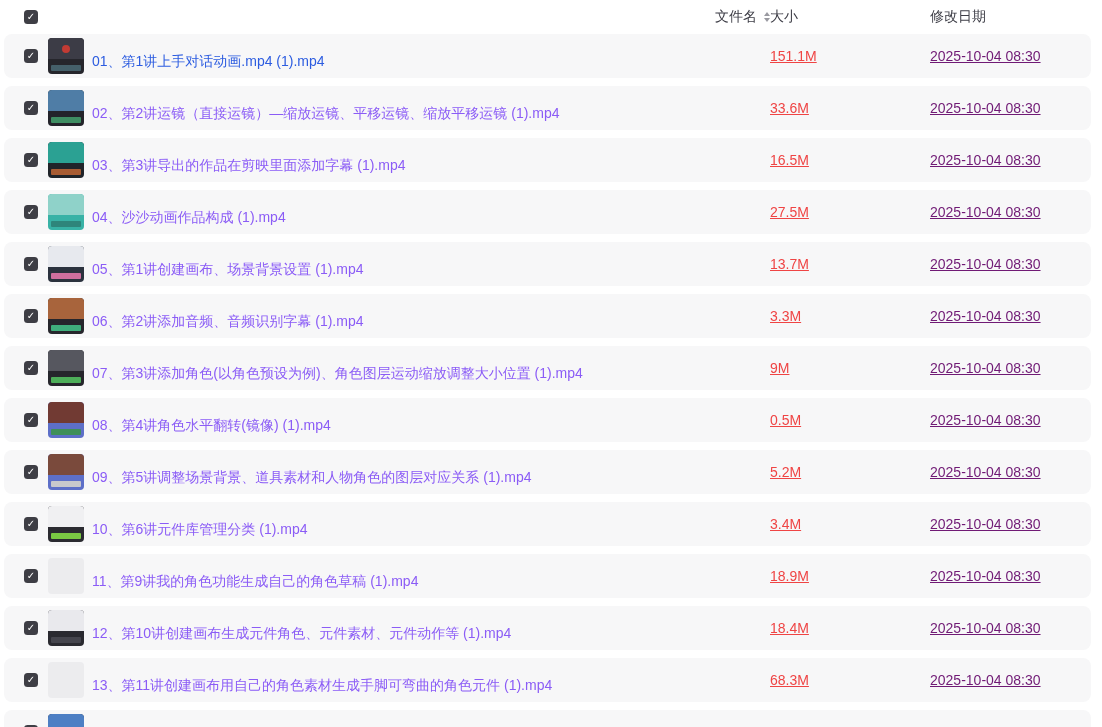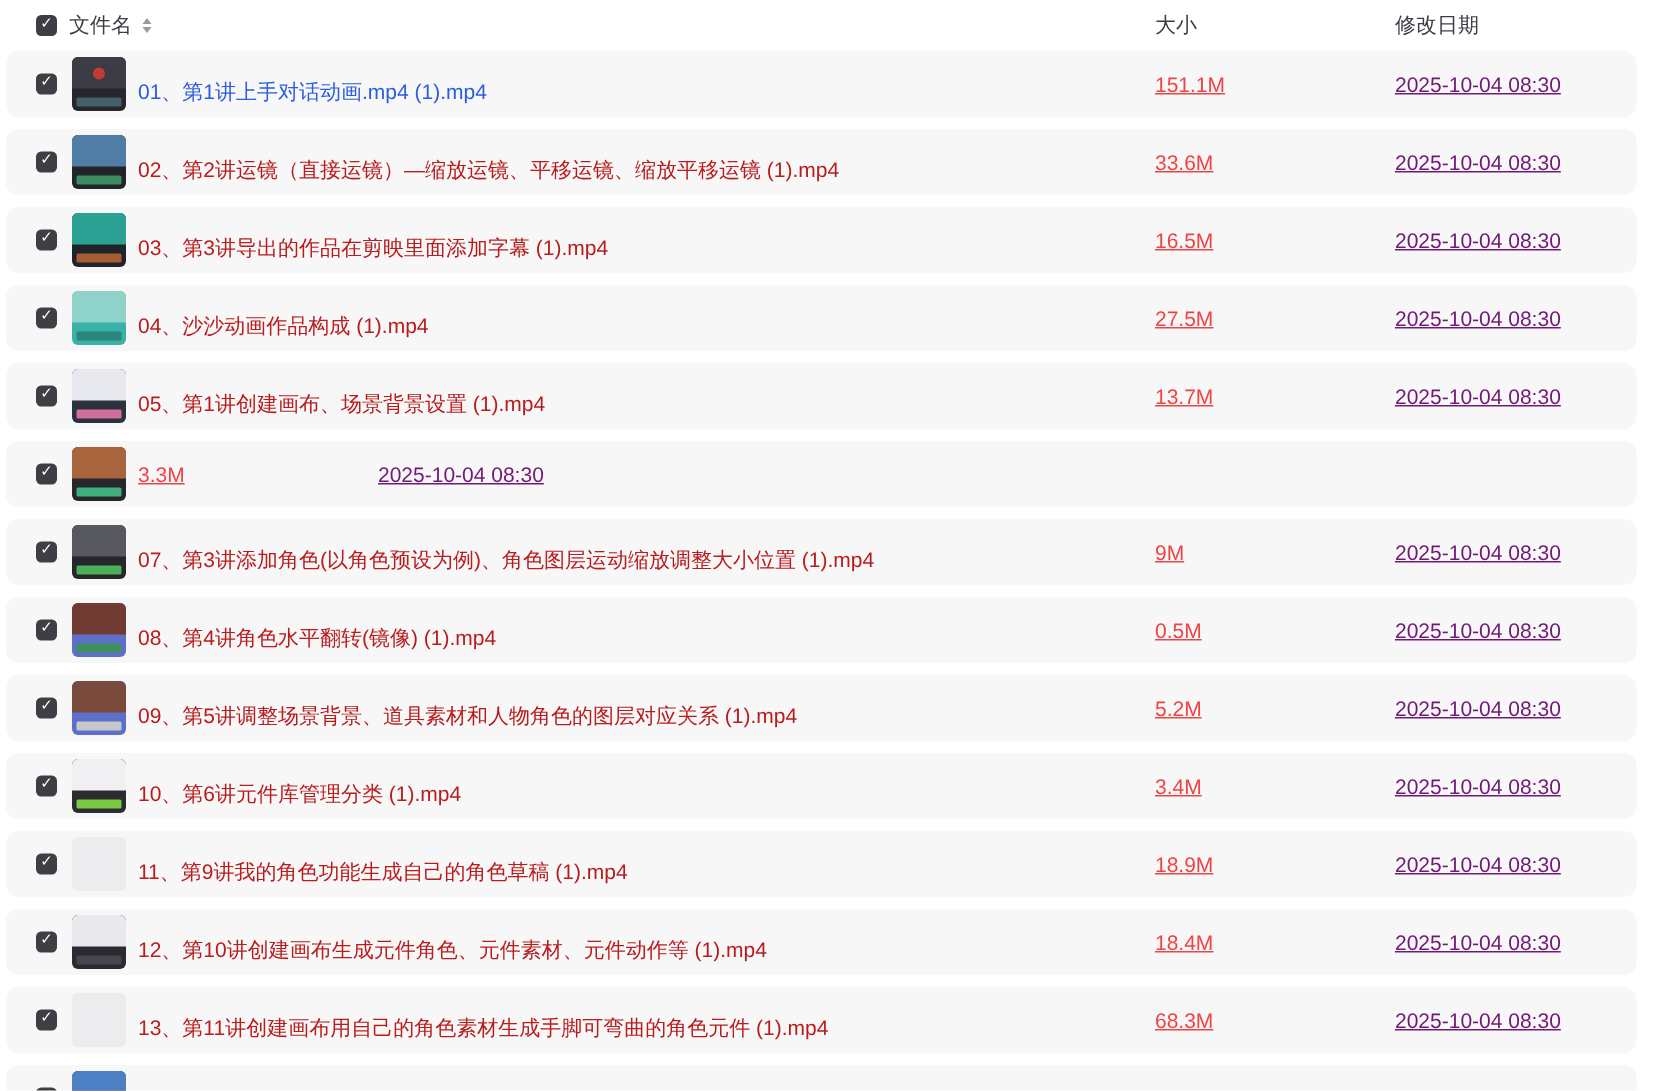--- a/index.html
+++ b/index.html
@@ -9,21 +9,21 @@
     -webkit-font-smoothing:antialiased;
   }
   .page{width:1102px;height:727px;position:relative;}
 
   
   .header-row{
     height:34px;display:flex;align-items:center;
     padding-left:24px;box-sizing:border-box;
     font-size:14px;color:#3d3d46;
   }
-  .h-name{width:724px;display:flex;align-items:center;margin-left:8px;}
+  .h-name{width:724px;display:flex;align-items:center;margin-left:8px;justify-content:flex-end;}
   .h-size{width:160px;}
   .h-date{flex:1;}
 
   
   .cb{
     width:14px;height:14px;border-radius:3.5px;background:#3e3e45;
     display:inline-flex;align-items:center;justify-content:center;
     flex:0 0 14px;cursor:pointer;
   }
   .cb .check{
@@ -46,21 +46,21 @@
   }
   .row .cb{margin-right:10px;}
   .thumb{
     width:36px;height:36px;border-radius:4px;overflow:hidden;
     position:relative;margin-right:8px;flex:0 0 36px;background:#ececee;
   }
   .t-top{position:absolute;top:0;left:0;right:0;height:58%;}
   .t-bar{position:absolute;bottom:3px;left:3px;right:3px;height:6px;border-radius:1px;}
   .t-dot{position:absolute;top:7px;left:50%;margin-left:-4px;width:8px;height:8px;border-radius:50%;}
   .name-cell{width:678px;white-space:nowrap;overflow:hidden;text-overflow:ellipsis;margin-top:12px;}
-  .fname{color:#b91c1c;text-decoration:none;cursor:pointer;}
+  .fname{color:#8b5cf6;text-decoration:none;cursor:pointer;}
   .row.hl .fname{color:#2c5ce0;}
   .size-cell{width:160px;color:#ef4444;text-decoration:underline;}
   .date-cell{flex:1;color:#701a75;text-decoration:underline;}
 </style>
 </head>
 <body>
 
 <div class="page">
 
   <div class="header-row">
@@ -151,20 +151,21 @@
 
   <div class="row">
     <span class="cb">
           <span class="check">✓</span>
         </span>
     <div class="thumb" style="background: rgb(38, 38, 44);">
       <div class="t-top" style="background: rgb(168, 100, 60);"></div>
 
       <div class="t-bar" style="background: rgb(63, 174, 124);"></div>
     </div>
+    <div class="name-cell"><a class="fname">06、第2讲添加音频、音频识别字幕 (1).mp4</a></div>
     <div class="size-cell">3.3M</div>
     <div class="date-cell">2025-10-04 08:30</div>
   </div>
 
   <div class="row">
     <span class="cb">
           <span class="check">✓</span>
         </span>
     <div class="thumb" style="background: rgb(38, 38, 44);">
       <div class="t-top" style="background: rgb(86, 87, 95);"></div>

